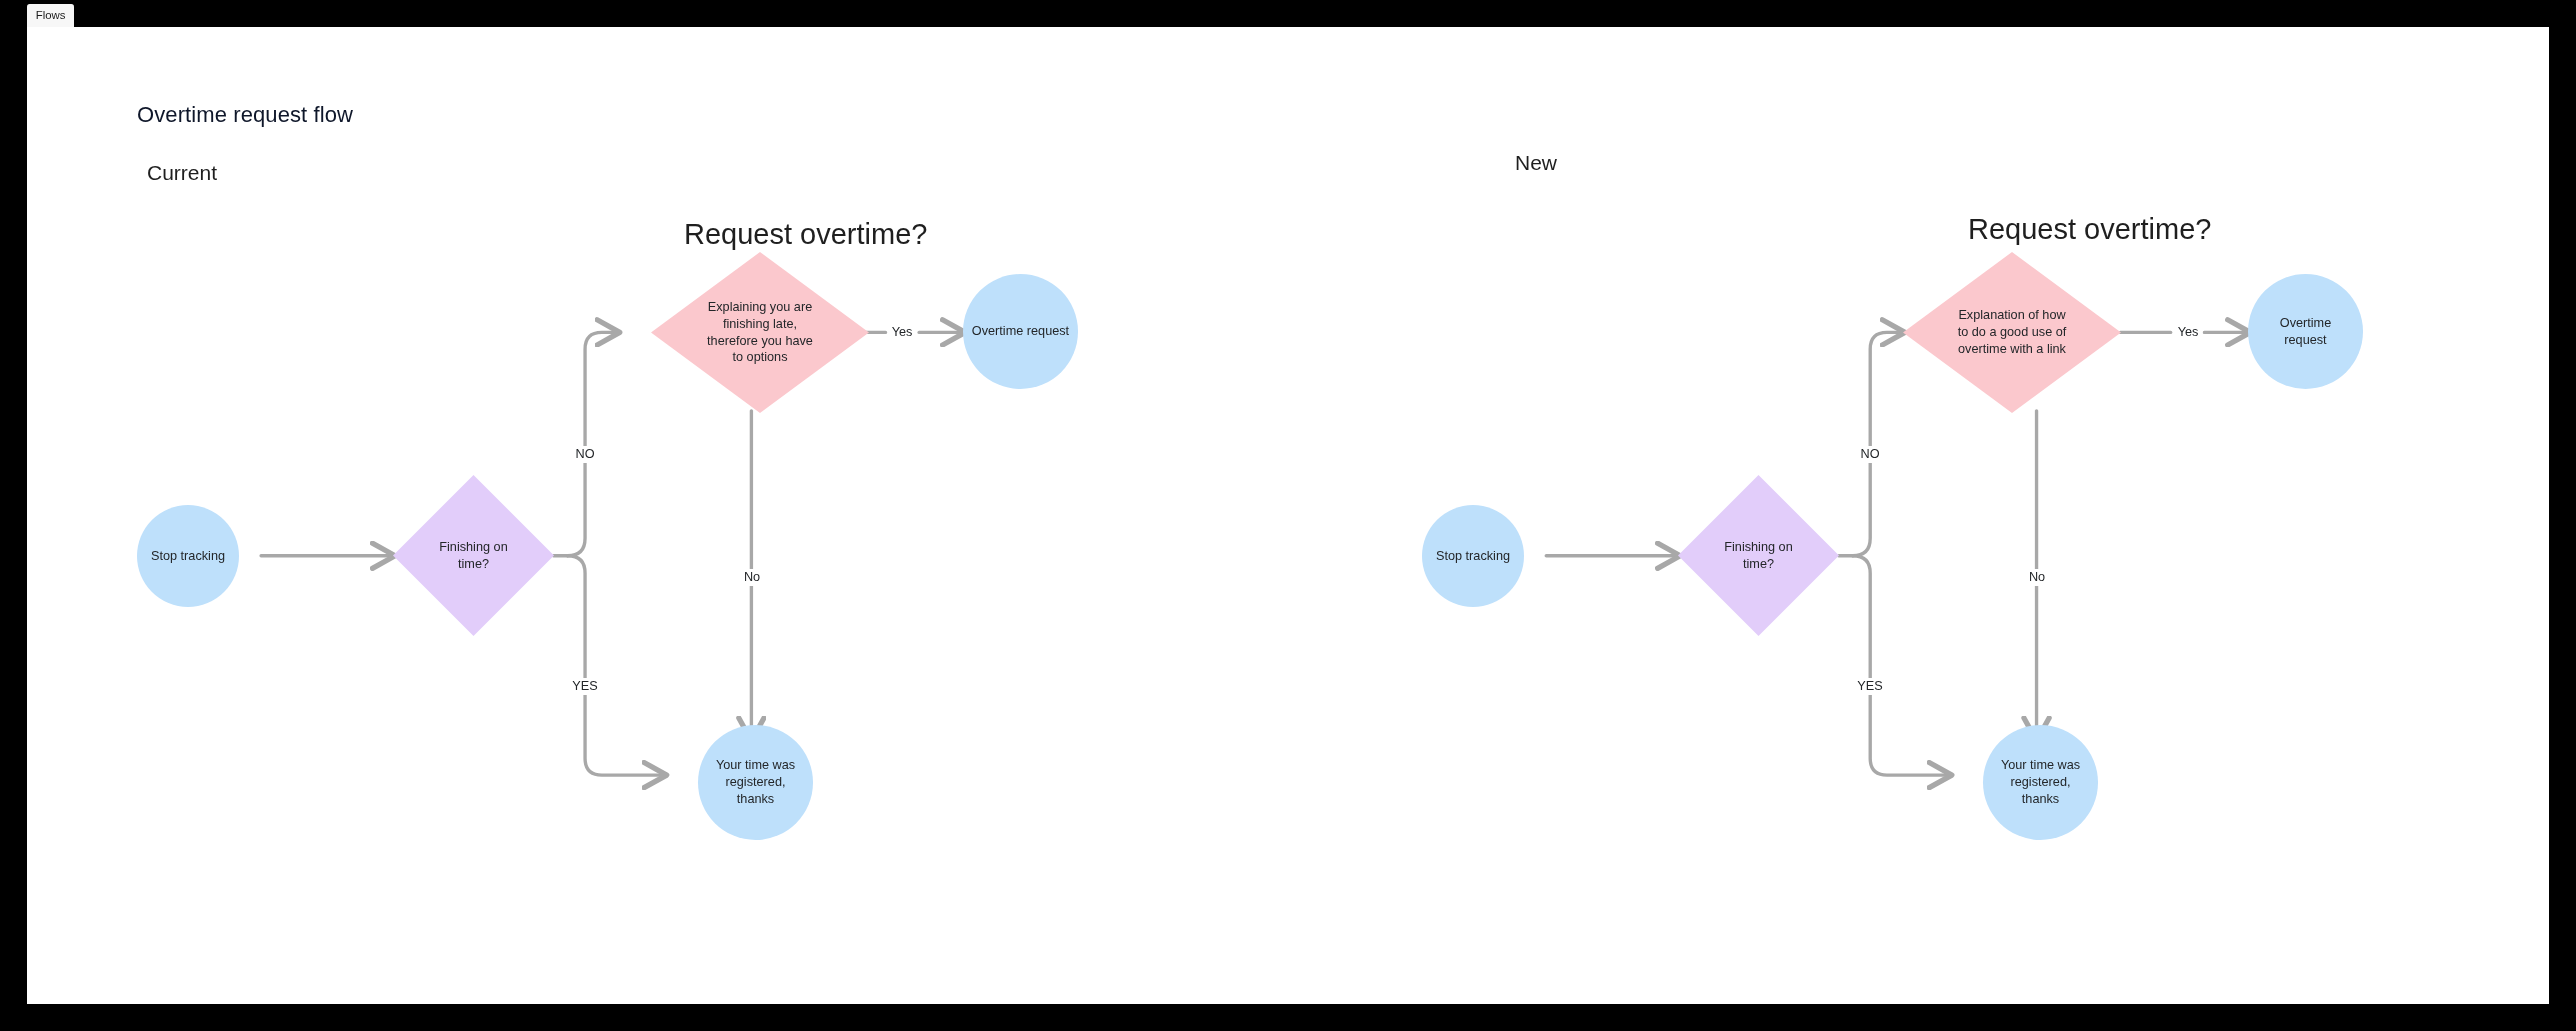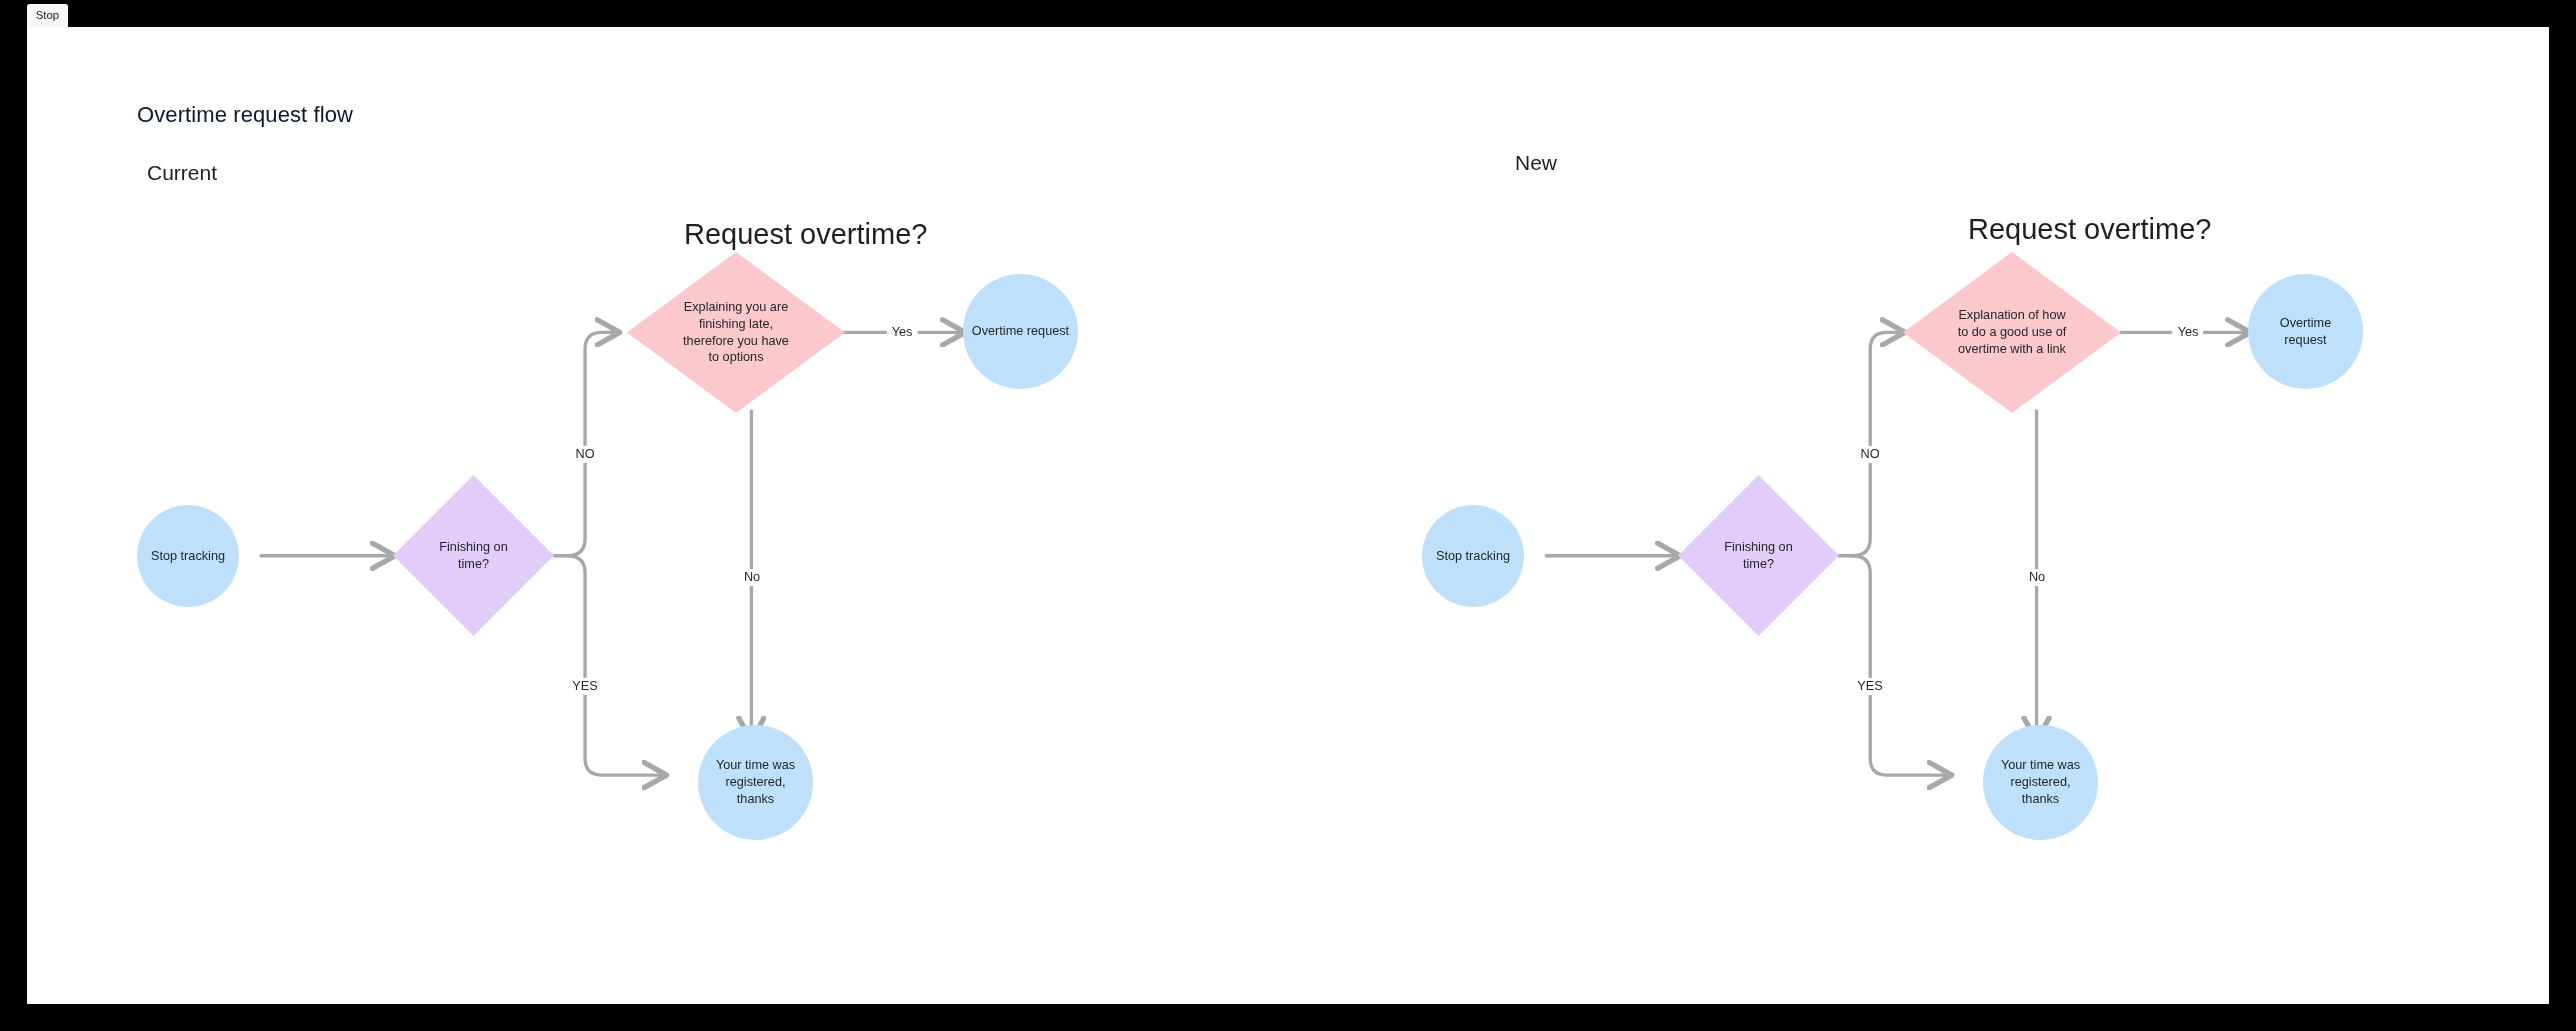--- a/index.html
+++ b/index.html
@@ -111,21 +111,21 @@
     white-space: nowrap;
     text-align: center;
   }
 </style>
 </head>
 <body>
 
 <div id="app">
 
   <div class="tabbar">
-    <div class="tab">Stop</div>
+    <div class="tab">Flows</div>
   </div>
 
   <div class="canvas">
 
     <div class="page-title">Overtime request flow</div>
 
     <div class="section-label left">Current</div>
     <div class="section-label right">New</div>
 
     <div class="flow-heading left">Request overtime?</div>
@@ -169,21 +169,21 @@
       <span>Stop tracking</span>
     </div>
 
     <div class="node diamond-wrap" style="left:366px; top:448px; width:161px; height:161px;">
       <svg class="diamond-shape" viewBox="0 0 100 100" preserveAspectRatio="none">
         <polygon points="50,0 100,50 50,100 0,50" fill="#e2cdfa"></polygon>
       </svg>
       <span class="diamond-text">Finishing on time?</span>
     </div>
 
-    <div class="node diamond-wrap" style="left:600px; top:225px; width:218px; height:161px;justify-content:center;">
+    <div class="node diamond-wrap" style="left:624px; top:225px; width:218px; height:161px;justify-content:center;">
       <svg class="diamond-shape" viewBox="0 0 100 100" preserveAspectRatio="none">
         <polygon points="50,0 100,50 50,100 0,50" fill="#fbc8cd"></polygon>
       </svg>
       <span class="diamond-text" style="width:52%">Explaining you are finishing late, therefore you have to options</span>
     </div>
 
     <div class="node circle" style="left:936px; top:247px; width:115px; height:115px;">
       <span style="width:120%">Overtime request</span>
     </div>
 

